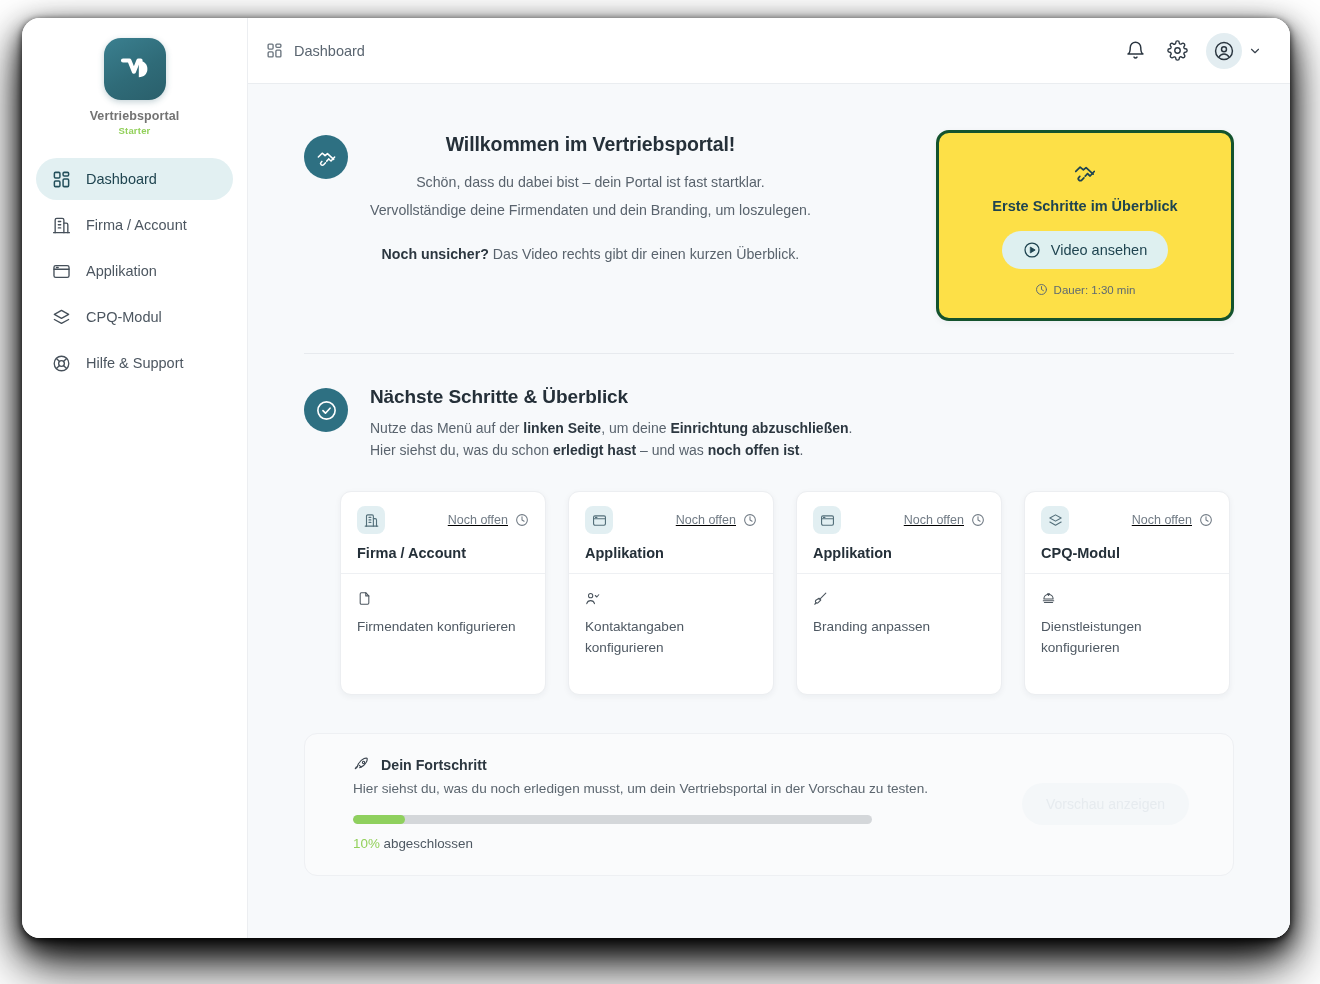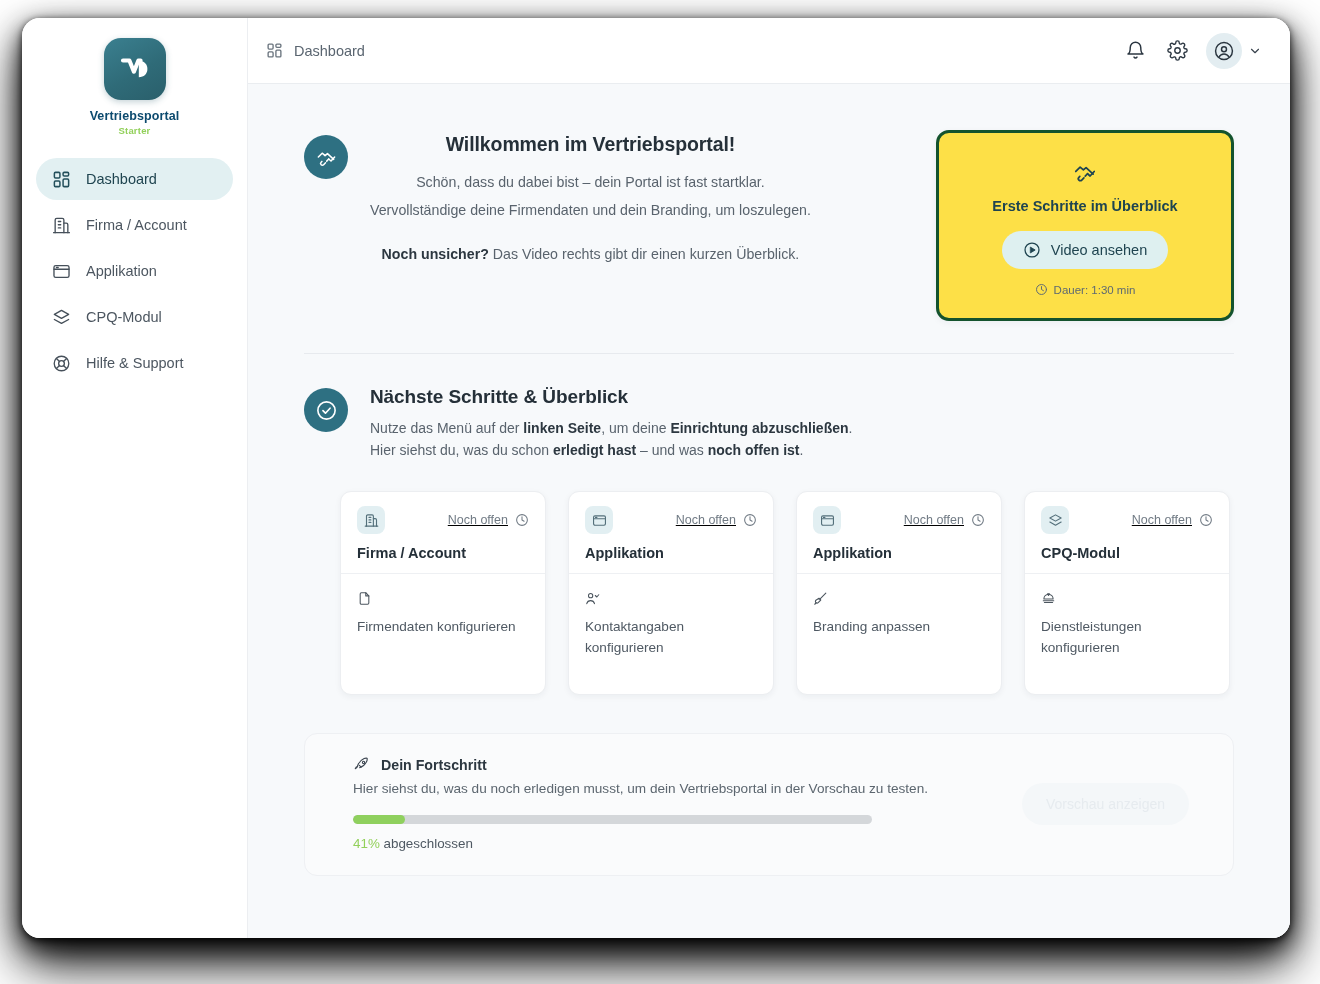--- a/index.html
+++ b/index.html
@@ -52,21 +52,21 @@
     background: linear-gradient(150deg, #3b8090 0%, #2f6b78 55%, #2a5f6b 100%);
     display: flex;
     align-items: center;
     justify-content: center;
     box-shadow: 0 2px 6px rgba(42,95,107,0.28);
   }
   .brand-name {
     margin-top: 9px;
     font-size: 12.5px;
     font-weight: 700;
-    color: #0c4a6e;
+    color: #737373;
     letter-spacing: .1px;
   }
   .brand-plan {
     margin-top: 2px;
     font-size: 9.5px;
     font-weight: 700;
     color: #92d05a;
     letter-spacing: .2px;
   }
 
@@ -674,21 +674,21 @@
                 <circle cx="14.9" cy="9" r="1.6"></circle>
               </svg>
             </span>
             <span>Dein Fortschritt</span>
           </div>
           <div class="progress-sub">Hier siehst du, was du noch erledigen musst, um dein Vertriebsportal in der Vorschau zu testen.</div>
           <div class="bar-track">
             <div class="bar-fill" id="bar-fill" style="width: 10%; background: rgb(143, 208, 94);"></div>
           </div>
           <div class="progress-caption">
-            <span class="pct">41%</span><span> abgeschlossen</span>
+            <span class="pct">10%</span><span> abgeschlossen</span>
           </div>
         </div>
         <button class="preview-btn">Vorschau anzeigen</button>
       </div>
 
     </section>
   </div>
 </div>
 
 </body></html>

